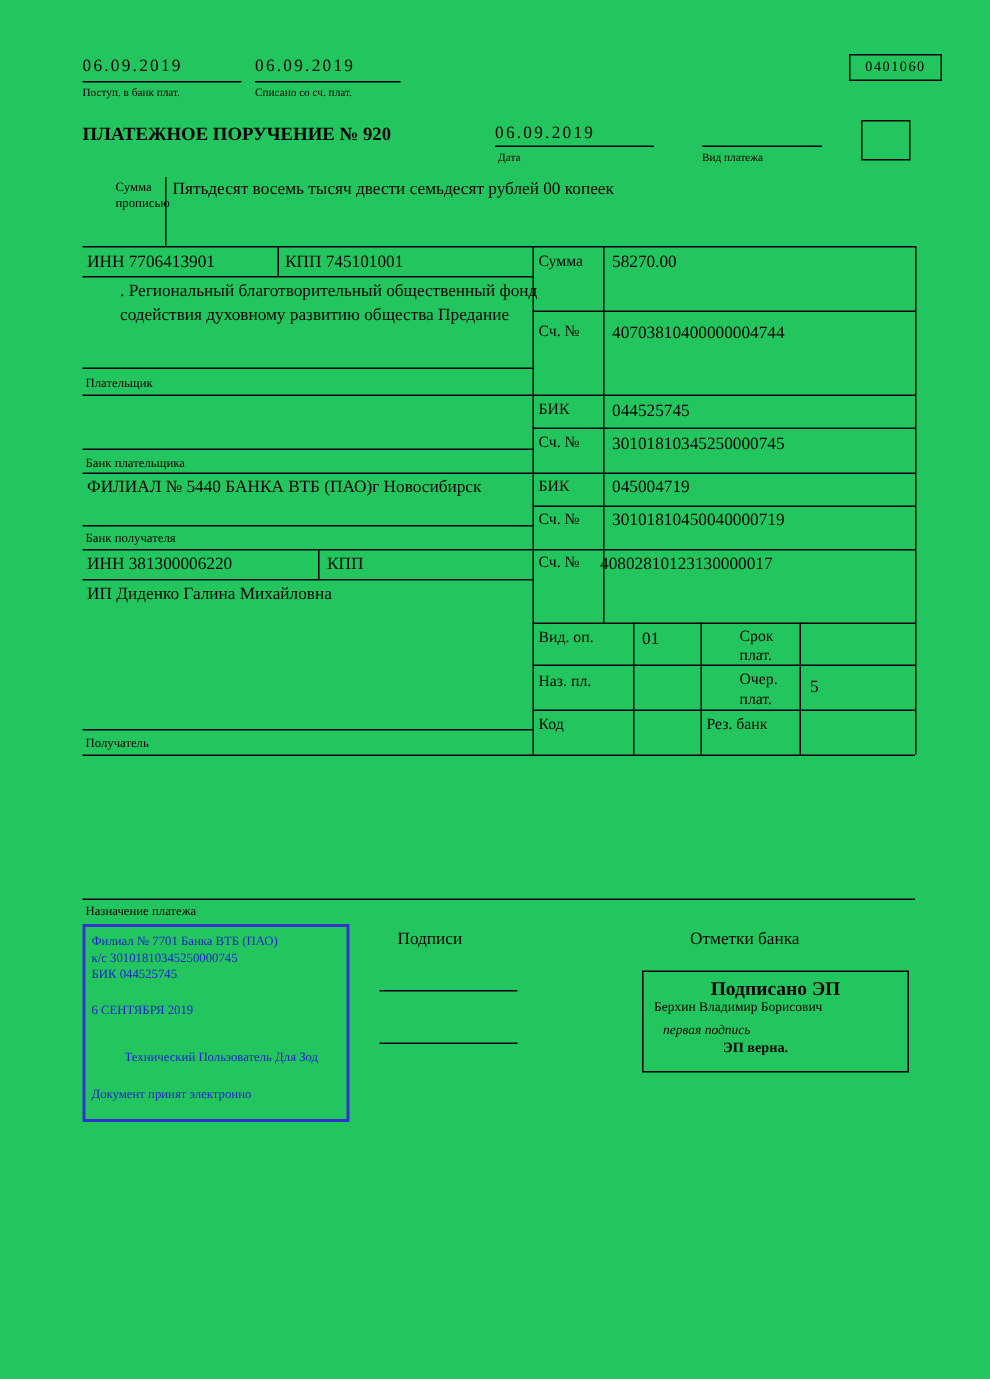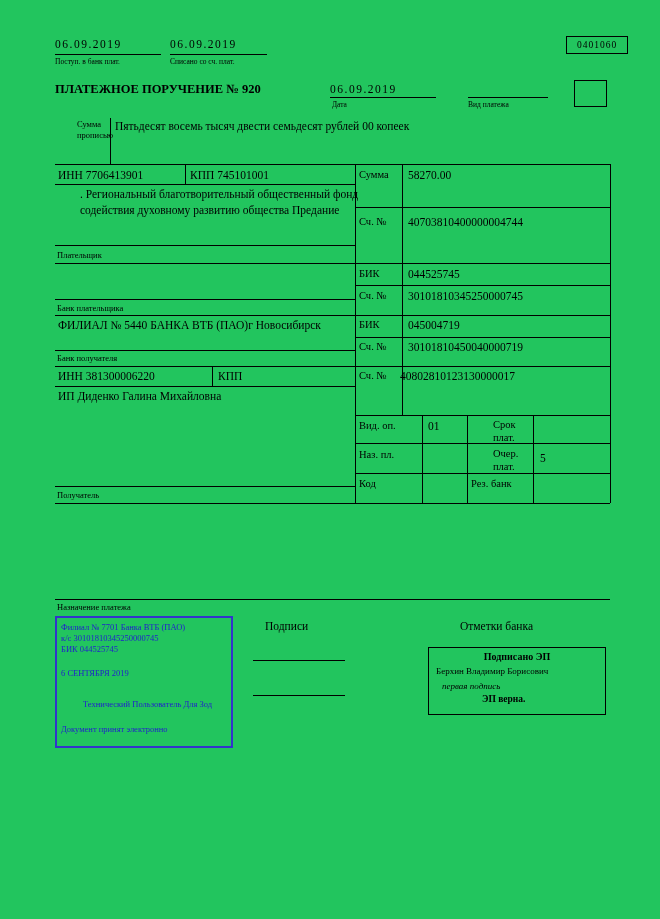--- a/index.html
+++ b/index.html
@@ -128,18 +128,18 @@
   <div class="small blue" style="left:61px;top:668px;">6 СЕНТЯБРЯ 2019</div>
   <div class="small blue wrap" style="left:61px;top:699px;width:140px;line-height:11.5px;">Технический Пользователь Для Зод</div>
   <div class="small blue" style="left:61px;top:724px;">Документ принят электронно</div>
 
   <div class="t" style="left:265px;top:619px;">Подписи</div>
   <div class="t" style="left:460px;top:619px;">Отметки банка</div>
   <div class="hl" style="left:253px;top:660px;width:92px;"></div>
   <div class="hl" style="left:253px;top:695px;width:92px;"></div>
 
   <div class="box" style="left:428px;top:647px;width:178px;height:68px;"></div>
-  <div class="t b" style="left:428px;top:651px;width:178px;text-align:center;font-size:10px;">Подписано ЭП</div>
+  <div class="t b" style="left:428px;top:651px;width:178px;text-align:center;font-size:13px;">Подписано ЭП</div>
   <div class="t" style="left:436px;top:666px;font-size:9px;">Берхин Владимир Борисович</div>
   <div class="t i" style="left:442px;top:681px;font-size:9px;">первая подпись</div>
   <div class="t b" style="left:482px;top:694px;font-size:9.5px;">ЭП верна.</div>
 
 </div>
 
 </body></html>

